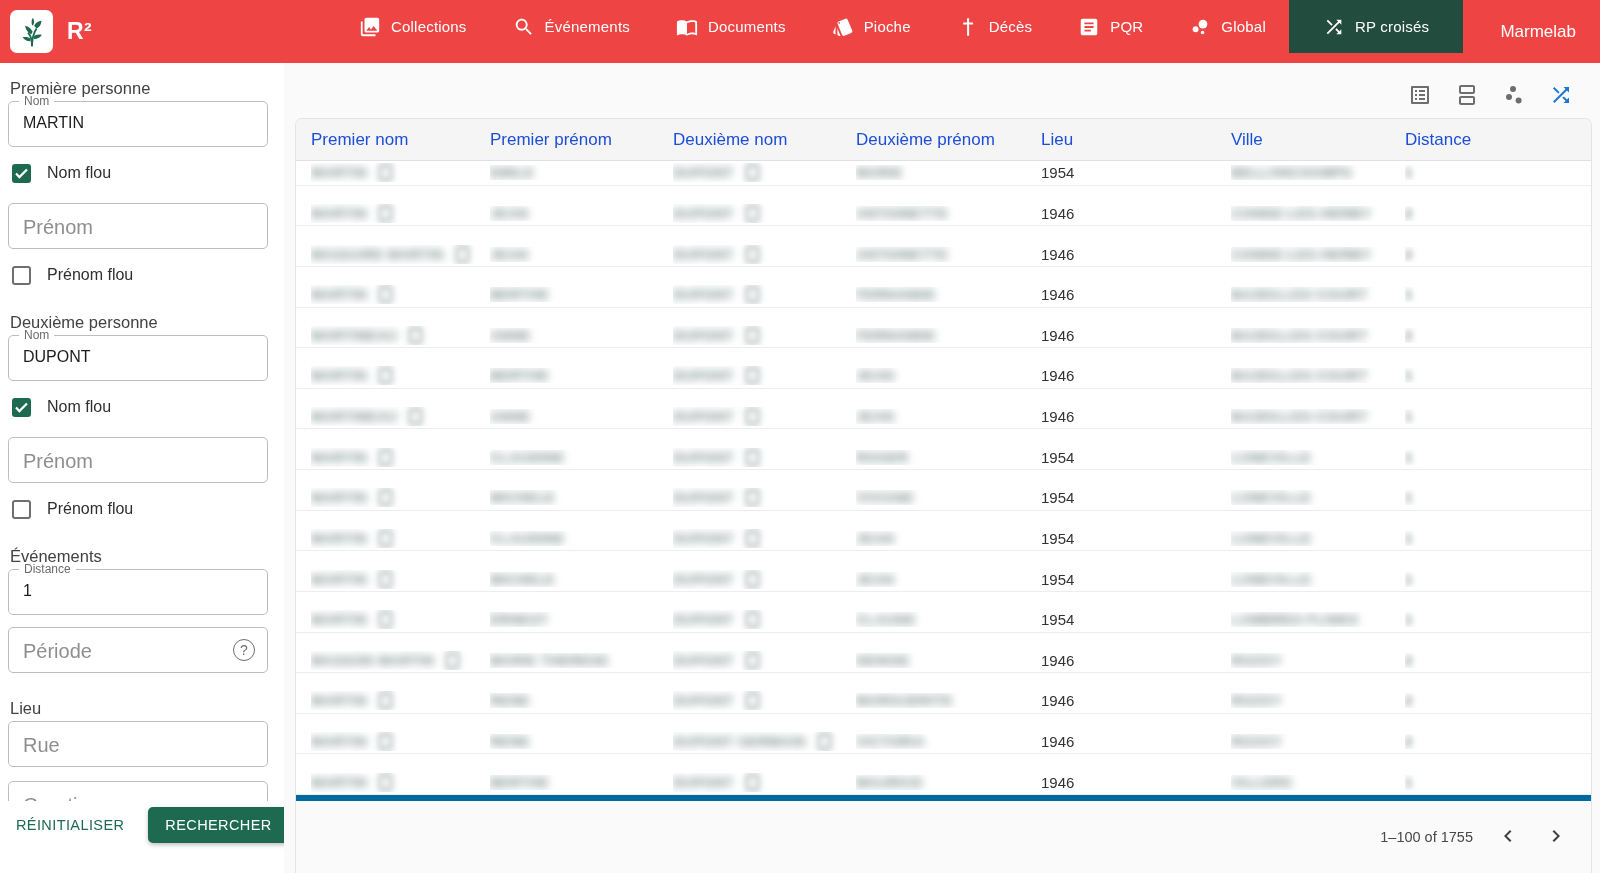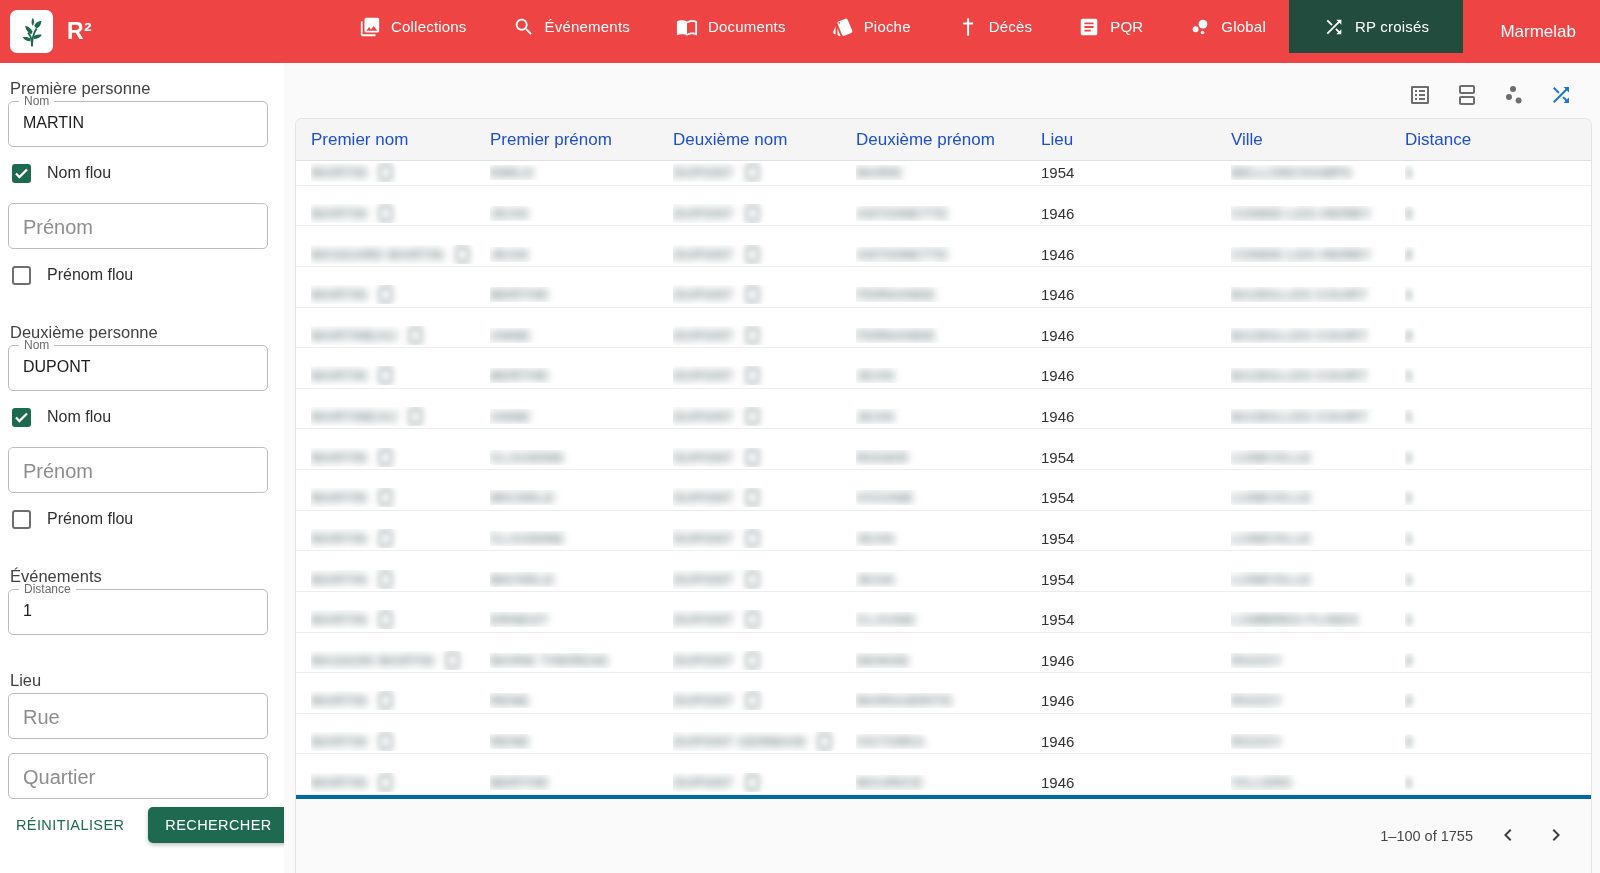--- a/index.html
+++ b/index.html
@@ -12,21 +12,21 @@
   .brand-title { color:#ffffff; font-size:23px; font-weight:700; margin-left:14px; letter-spacing:.3px; }
   .nav { position:absolute; left:336px; top:0; height:53px; display:flex; align-items:stretch; }
   .nav-item { display:flex; align-items:center; gap:10px; padding:0 23px; color:#ffffff; font-size:15px; font-weight:500; letter-spacing:.2px; cursor:pointer; }
   .nav-item svg { width:22px; height:22px; fill:#ffffff; }
   .nav-item.active { background:#224d3e; padding:0 34px; }
   .user-name { position:absolute; right:24px; top:0; height:63px; display:flex; align-items:center; color:#ffffff; font-size:17px; }
 
   
   .sidebar { position:absolute; left:0; top:63px; width:284px; bottom:0; background:#ffffff; padding:14px 16px 0 8px; overflow:hidden; z-index:5; }
   .section-title { font-size:16.5px; color:#424242; font-weight:400; margin:0 0 2px 2px; line-height:22px; }
-  .section-title.spaced { margin-top:34px; }
+  .section-title.spaced { margin-top:24px; }
   .field { position:relative; width:260px; height:46px; border:1px solid #bdbdbd; border-radius:5px; background:#fff; cursor:text; }
   .field + .field { margin-top:12px; }
   .float-label { position:absolute; top:-8px; left:10px; background:#ffffff; padding:0 5px; font-size:12px; color:#6b6b6b; line-height:15px; }
   .field-value { position:absolute; left:14px; top:12px; font-size:16px; color:#1d1d1d; }
   .field-placeholder { position:absolute; left:14px; top:12px; font-size:20px; color:#8e8e8e; }
   .m-top-18 { margin-top:18px !important; }
   .m-top-8  { margin-top:8px  !important; }
   .m-top-14 { margin-top:14px !important; }
   .check-row { display:flex; align-items:center; gap:16px; margin:14px 0 16px 4px; height:24px; cursor:pointer; }
   .checkbox { width:19px; height:19px; border-radius:3px; flex:0 0 auto; position:relative; }
@@ -52,21 +52,21 @@
   .thead { height:42px; background:#f5f5f5; border-bottom:1px solid #e0e0e0; flex:0 0 auto; }
   .th { font-size:17px; color:#1d4ed8; font-weight:400; }
   .tbody { flex:1 1 auto; display:flex; flex-direction:column;gap:16px; }
   .trow { flex:1 1 auto; border-bottom:1px solid #ededed; cursor:pointer; }
   .cell { display:flex; align-items:center; gap:11px; overflow:hidden; }
   .redacted { filter:blur(4px); color:#6f8282; font-weight:600; font-size:13.5px; letter-spacing:.6px; white-space:nowrap; }
   .mini-icon { flex:0 0 auto; filter:blur(3px); }
   .mini-icon svg { width:15px; height:19px; fill:none; stroke:#7a8c8c; stroke-width:1.8; display:block; }
   .date-cell { font-size:15px; color:#323232; }
   .dist.redacted { filter:blur(3px); font-size:13px; }
-  .tfoot { flex:0 0 78px; background:#fafafa; border-top:4px solid #0369a1; display:flex; align-items:center; justify-content:flex-end; padding-right:22px; gap:22px; }
+  .tfoot { flex:0 0 78px; background:#fafafa; border-top:6px solid #0369a1; display:flex; align-items:center; justify-content:flex-end; padding-right:22px; gap:22px; }
   .pagination-label { font-size:14.5px; color:#484848; }
   .pg-btn { width:26px; height:26px; background:none; border:none; cursor:pointer; padding:0; }
   .pg-btn svg { width:24px; height:24px; fill:#3f3f3f; }
 </style>
 </head>
 <body>
 
 <div class="header">
   <div class="brand">
     <div class="logo-box">
@@ -185,20 +185,24 @@
   <div class="check-row">
     <span class="checkbox unchecked"></span>
     <span class="check-label">Prénom flou</span>
   </div>
 
   <div class="section-title spaced">Événements</div>
   <div class="field">
     <span class="float-label">Distance</span>
     <span class="field-value">1</span>
   </div>
+  <div class="field">
+    <span class="field-placeholder">Période</span>
+    <span class="help-circle">?</span>
+  </div>
 
   <div class="section-title spaced">Lieu</div>
   <div class="field">
     <span class="field-placeholder">Rue</span>
   </div>
   <div class="field m-top-14">
     <span class="field-placeholder">Quartier</span>
   </div>
 
   <div class="side-footer">

